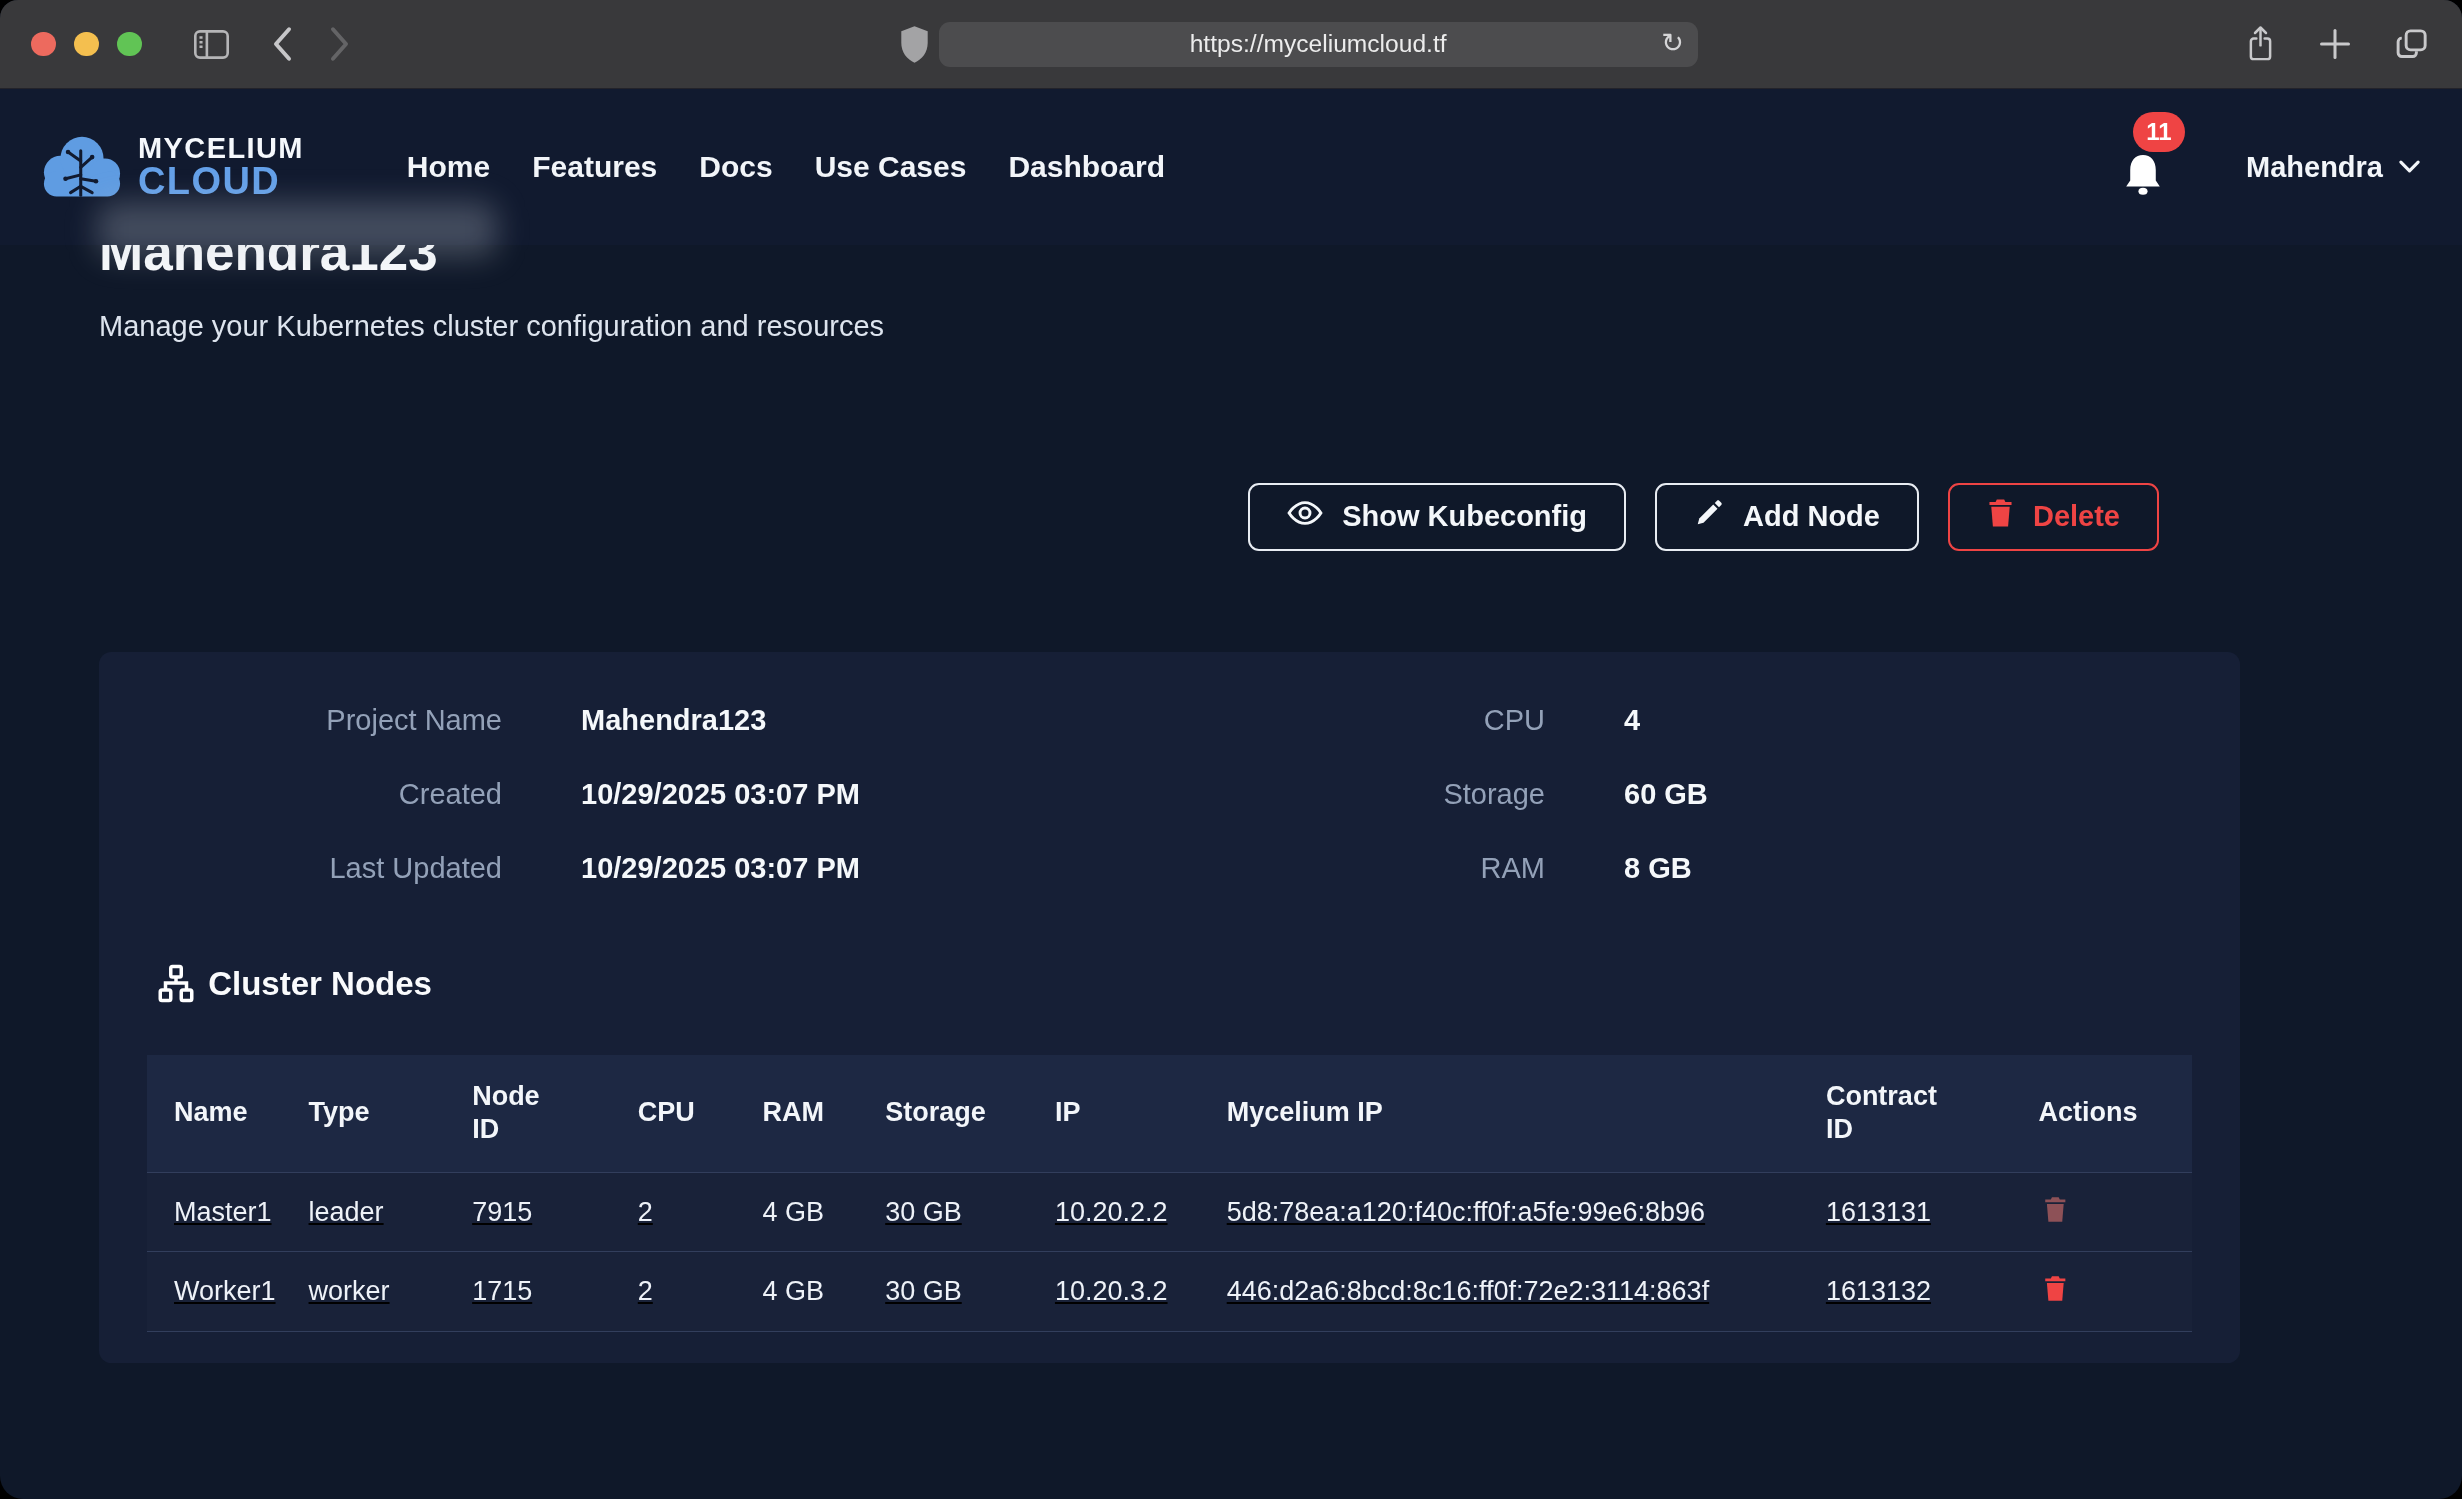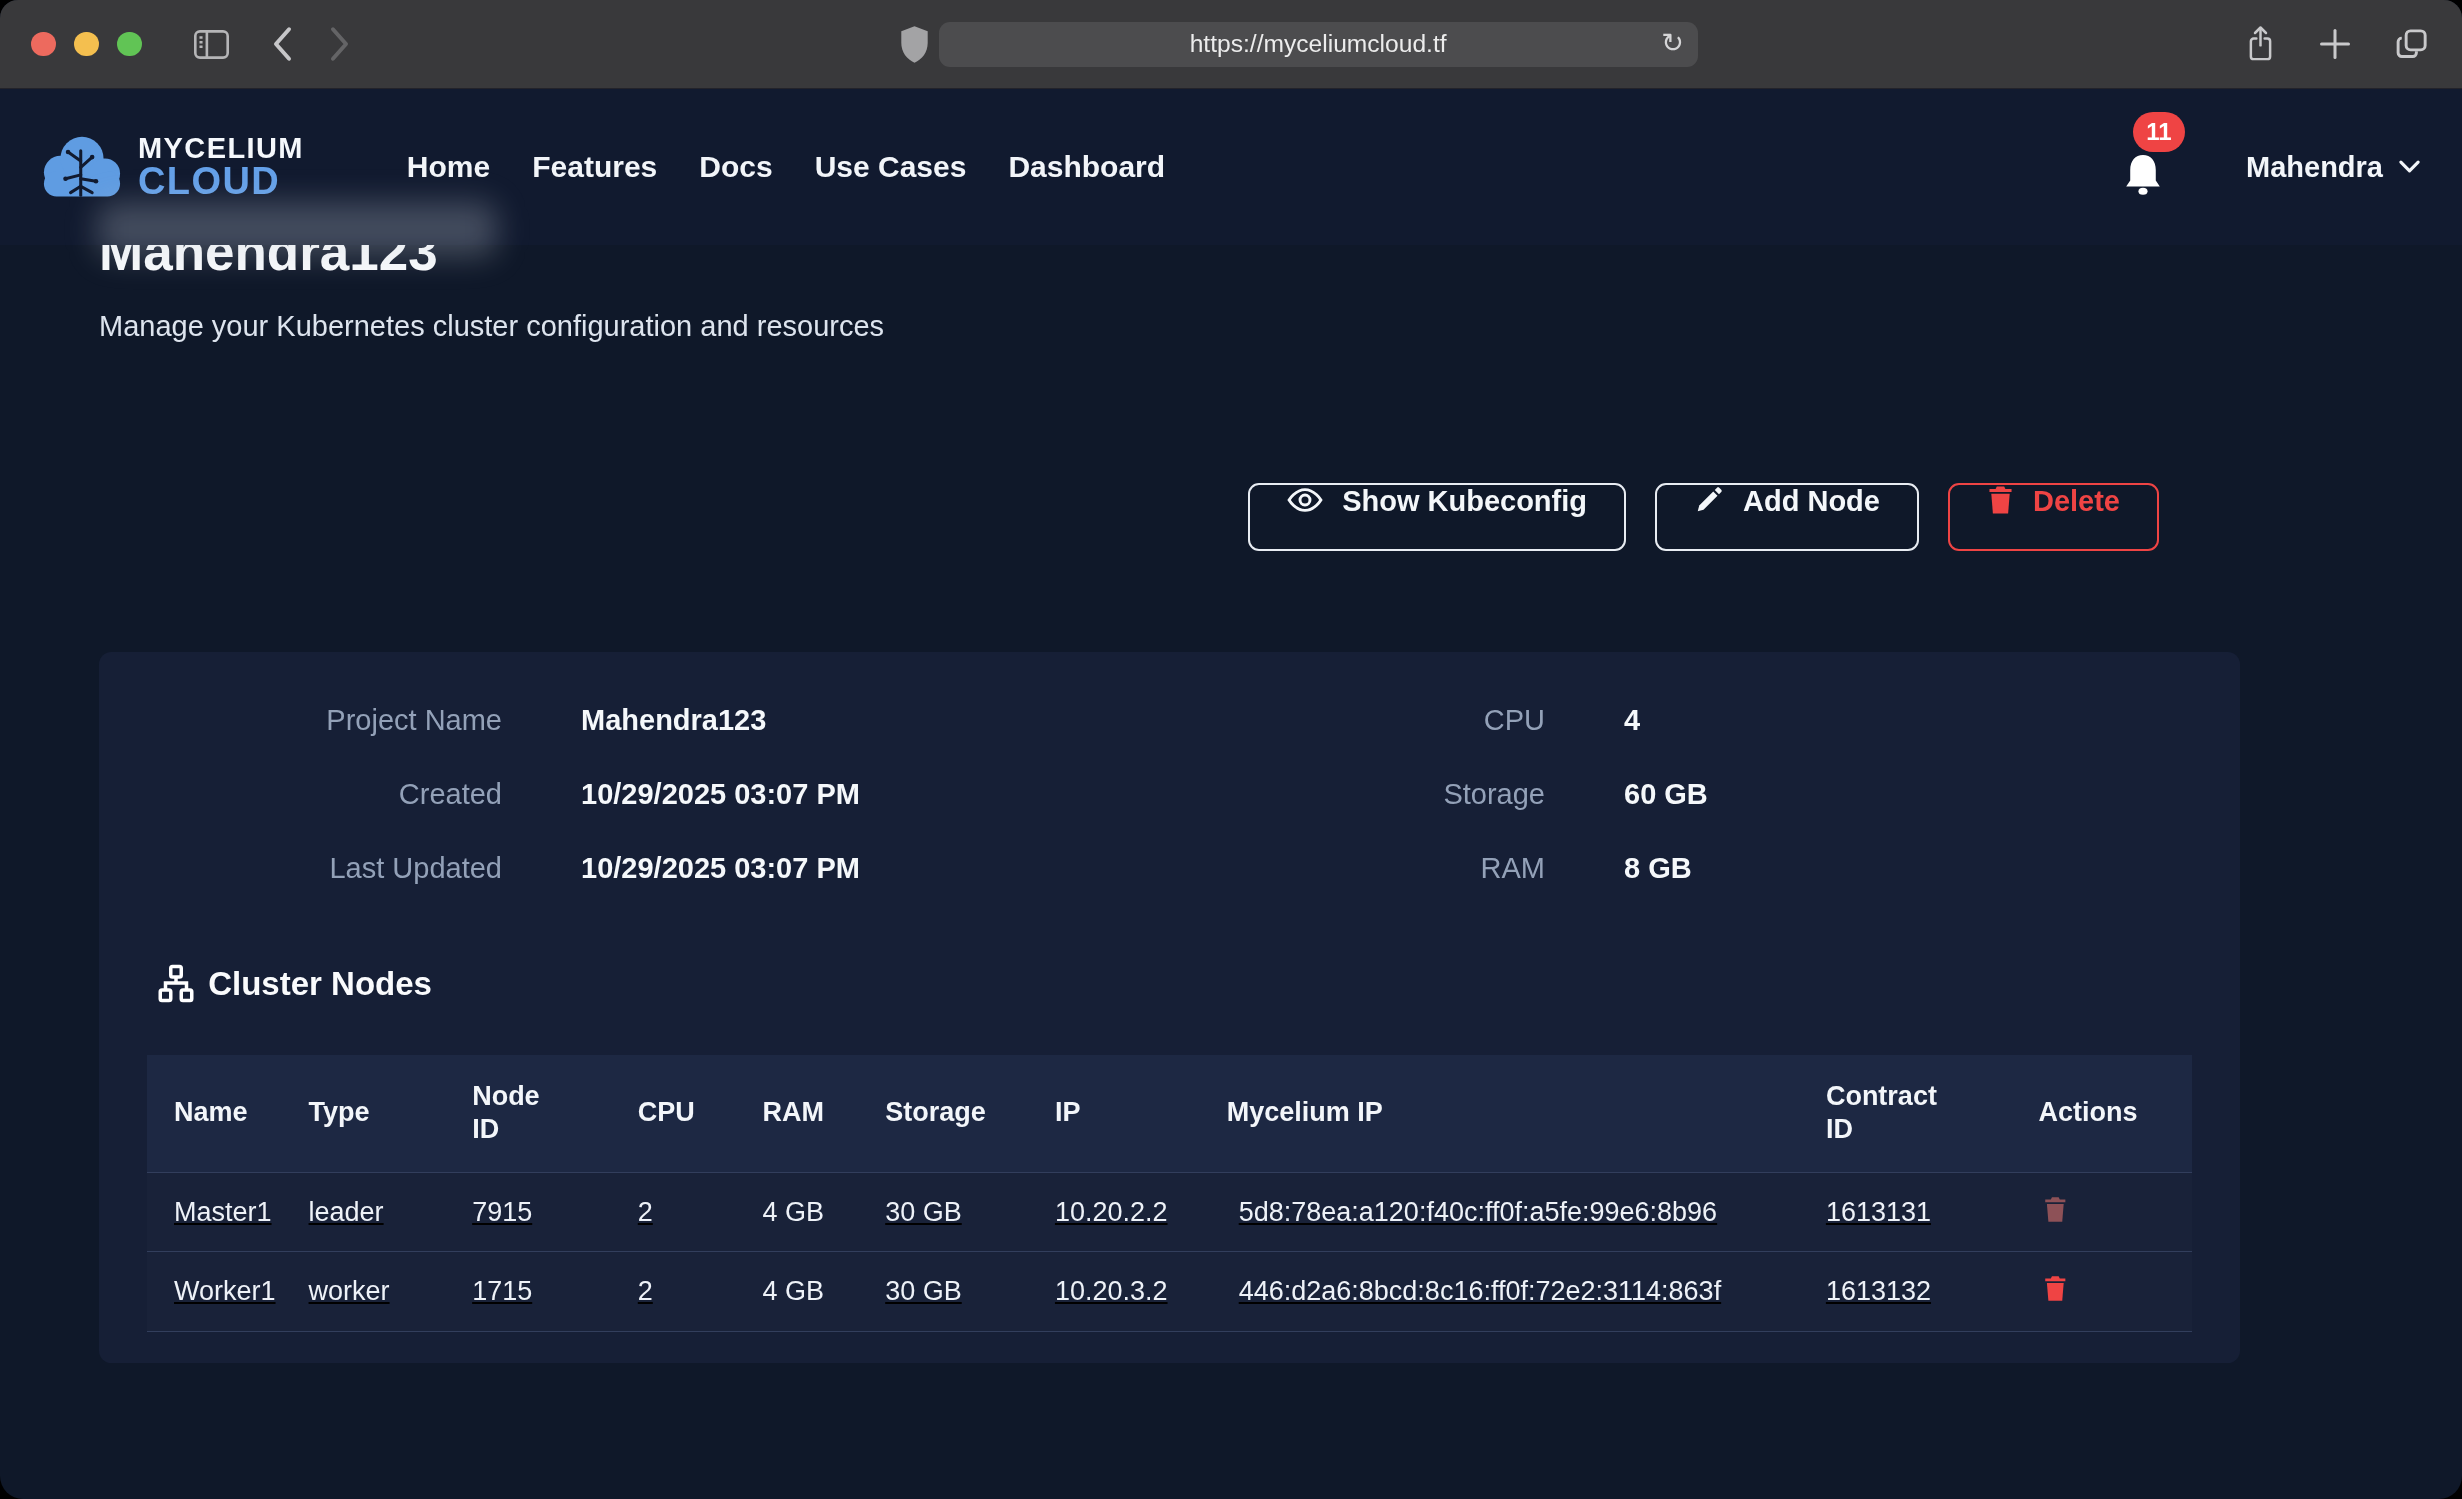--- a/index.html
+++ b/index.html
@@ -43,21 +43,21 @@
   
   .smudge { position:absolute; left:97px; top:202px; width:400px; height:55px; z-index:6;
             background:rgba(196,203,215,.28); filter:blur(15px); border-radius:16.4px; pointer-events:none; }
 
   
   .main { position:relative; z-index:1; padding:0 222px 0 99px; }
   .page-title { margin-top:-23px; font-size:53px; line-height:1.15; font-weight:700; color:#f8fafc; }
   .page-subtitle { margin-top:27px; font-size:29px; color:#dde4ee; }
 
   .actions-row { display:flex; justify-content:flex-end; gap:29px; margin:140px 81px 0 0; }
-  .btn { display:flex; align-items:flex-start; gap:19px; height:68px; padding:0 37px;
+  .btn { display:flex; align-items:center; gap:19px; height:68px; padding:0 37px;
          background:transparent; border:2.1px solid #e8ecf2; border-radius:11px;
          color:#f4f7fa; font-size:29px; font-weight:700; font-family:inherit; cursor:pointer; }
   .btn-danger { border-color:#ef4444; color:#ef4444; }
 
   .card { margin-top:101px; background:#161f36; border-radius:12.3px; padding:52px 48px 31px 48px; }
   .info-grid { display:grid; grid-template-columns:1fr 1fr; column-gap:41px; }
   .info-row { display:grid; grid-template-columns:355px 1fr; column-gap:79px;
               align-items:baseline; margin-bottom:41px; }
   .info-label { text-align:right; font-size:29px; color:#93a1b8; font-weight:500; }
   .info-value { font-size:29px; color:#f5f8fb; font-weight:700; }
@@ -69,21 +69,21 @@
   thead tr { background:#1d2843; }
   tbody tr { background:#192239; border-top:1.4px solid #323e5c;text-decoration:underline; }
   tbody tr:last-child { border-bottom:1.4px solid #323e5c; }
   th { text-align:left; font-size:27px; font-weight:700; color:#f3f6fa;
        padding:24.6px 13.7px 24.6px 0; vertical-align:middle; line-height:1.25; }
   td { font-size:27px; color:#eef2f8; padding:18px 16.4px 18px 0; vertical-align:middle; line-height:1.35; }
   th:first-child, td:first-child { padding-left:27px; }
   .hdr-2line { display:inline-block; max-width:82px; }
   .hdr-2line-wide { display:inline-block; max-width:123px; }
   .cell-narrow { display:inline-block; max-width:65px; }
-  .cell-break { word-break:break-all; display:block; padding-right:41px;margin-left:12px; }
+  .cell-break { word-break:break-all; display:block; padding-right:41px; }
   .trash-btn { background:none; border:none; cursor:pointer; padding:4.1px; line-height:0; }
 </style>
 </head>
 <body>
 
 <div class="window">
 
   <div class="chrome">
     <div class="chrome-left">
       <span class="tl tl-red"></span>

